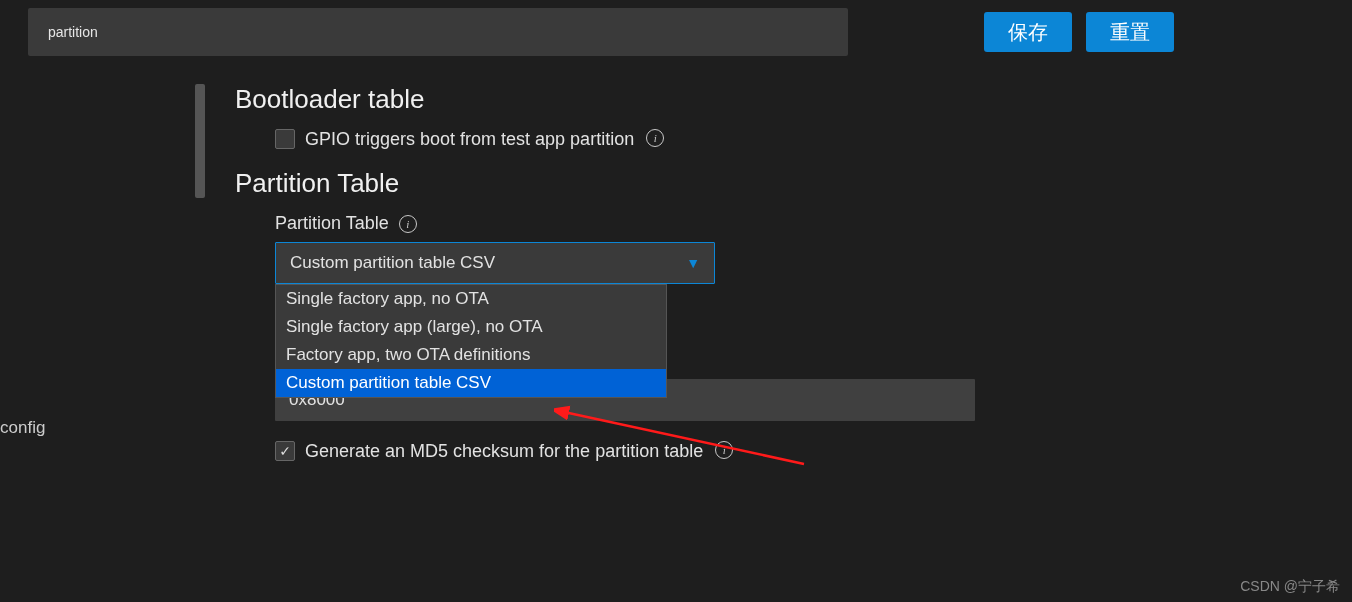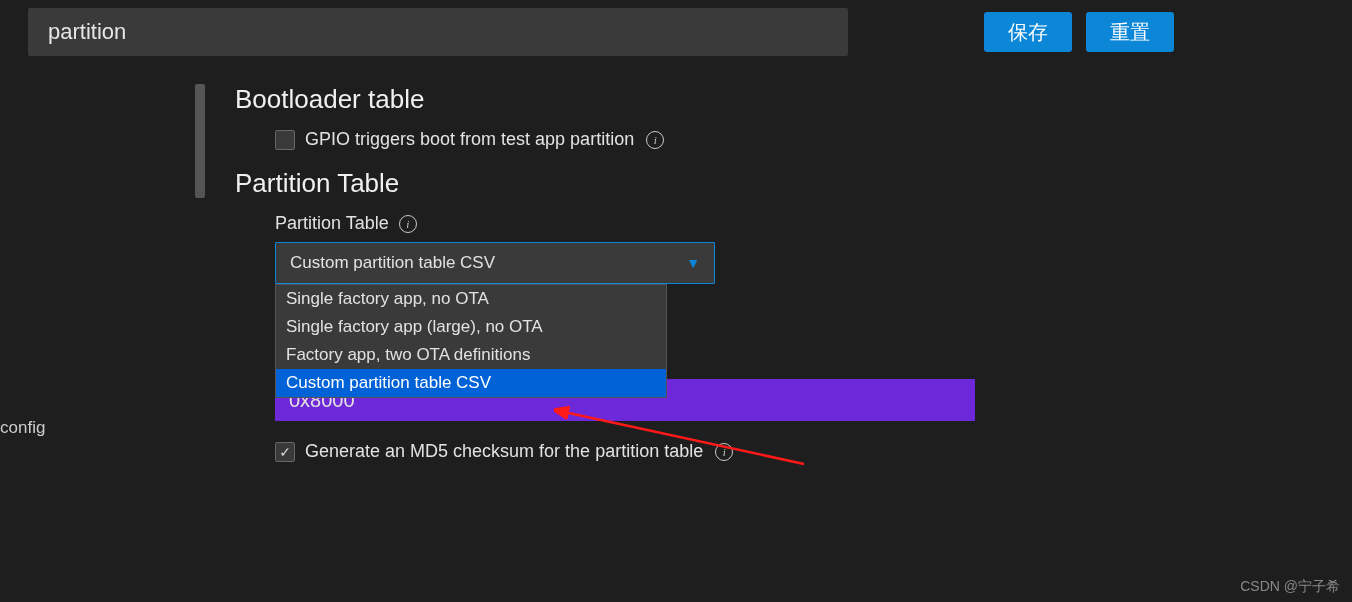--- a/index.html
+++ b/index.html
@@ -18,21 +18,21 @@
       align-items: center;
       gap: 12px;
       padding: 8px 28px 8px 28px;
     }
     .search-input {
       flex: 0 0 820px;
       height: 48px;
       background: #3a3a3a;
       border: none;
       color: #e6e6e6;
-      font-size: 22px;
+      font-size: 14px;
       padding: 0 20px;
       border-radius: 2px;
       outline: none;
     }
     .btn {
       height: 40px;
       min-width: 88px;
       background: #0e639c;
       background: #0c86d6;
       color: #fff;
@@ -51,21 +51,21 @@
       overflow:hidden;
     }
     .scroll-thumb {
       position:absolute;
       left:195px; top:84px;
       width:10px; height:114px;
       background:#555;
       border-radius:2px;
     }
     .h-sec { font-size:26px; font-weight:400; color:#f0f0f0; margin-bottom:14px;}
-    .row { display:flex; align-items:center; gap:10px; margin-left:40px; margin-bottom:18px;}
+    .row { display:flex; gap:10px; margin-left:40px; margin-bottom:18px;}
     .checkbox { width:20px; height:20px; border:1px solid #666; border-radius:2px; background:#3a3a3a; display:flex; align-items:center; justify-content:center; cursor:pointer;}
     .checkbox.checked::after { content:"✓"; color:#ddd; font-size:14px;}
     .lbl { font-size:18px; color:#e2e2e2;}
     .info-icon { width:18px; height:18px; border:1.5px solid #c8c8c8; border-radius:50%; display:inline-flex; align-items:center; justify-content:center; font-size:11px; color:#c8c8c8; margin-left:2px; cursor:pointer;}
     .info-icon::before{ content:"i"; font-style:italic; font-family:serif;}
     .subhdr{ font-size:18px; color:#e2e2e2; margin-left:40px; margin-bottom:8px; display:flex; align-items:center; gap:8px;}
     .select-wrap{ position:relative; margin-left:40px; margin-bottom:60px;}
     .select-btn{
       width:440px; height:42px;
       background:#3a3a3a;
@@ -81,22 +81,22 @@
     .dropdown{
       position:absolute; top:42px; left:0;
       width:392px; background:#3a3a3a;
       border:1px solid #555;
       z-index:10;
     }
     .opt{ padding:4px 10px; font-size:17px; color:#e2e2e2; cursor:pointer;}
     .opt.sel{ background:#0062d6; color:#fff;}
     .text-input{
       margin-left:40px; width:700px; height:42px;
-      background:#6d28d9; border:none; color:#e2e2e2;
-      font-size:20px; padding:0 14px; border-radius:1px;
+      background:#404040; border:none; color:#e2e2e2;
+      font-size:17px; padding:0 14px; border-radius:1px;
       margin-bottom:20px;
     }
     .off-lbl{ margin-left:40px; font-size:18px; color:#e2e2e2; display:flex; align-items:center; gap:8px; margin-bottom:14px; margin-top:46px;}
     .sidebar-frag{ position:absolute; left:0; top:418px; font-size:17px; color:#ccc;}
     .watermark{
       position:absolute; right:12px; bottom:6px;
       font-size:14px; color:#888;
     }
     svg.arrow{ position:absolute; left:554px; top:394px; z-index:20; pointer-events:none;}
   </style>

